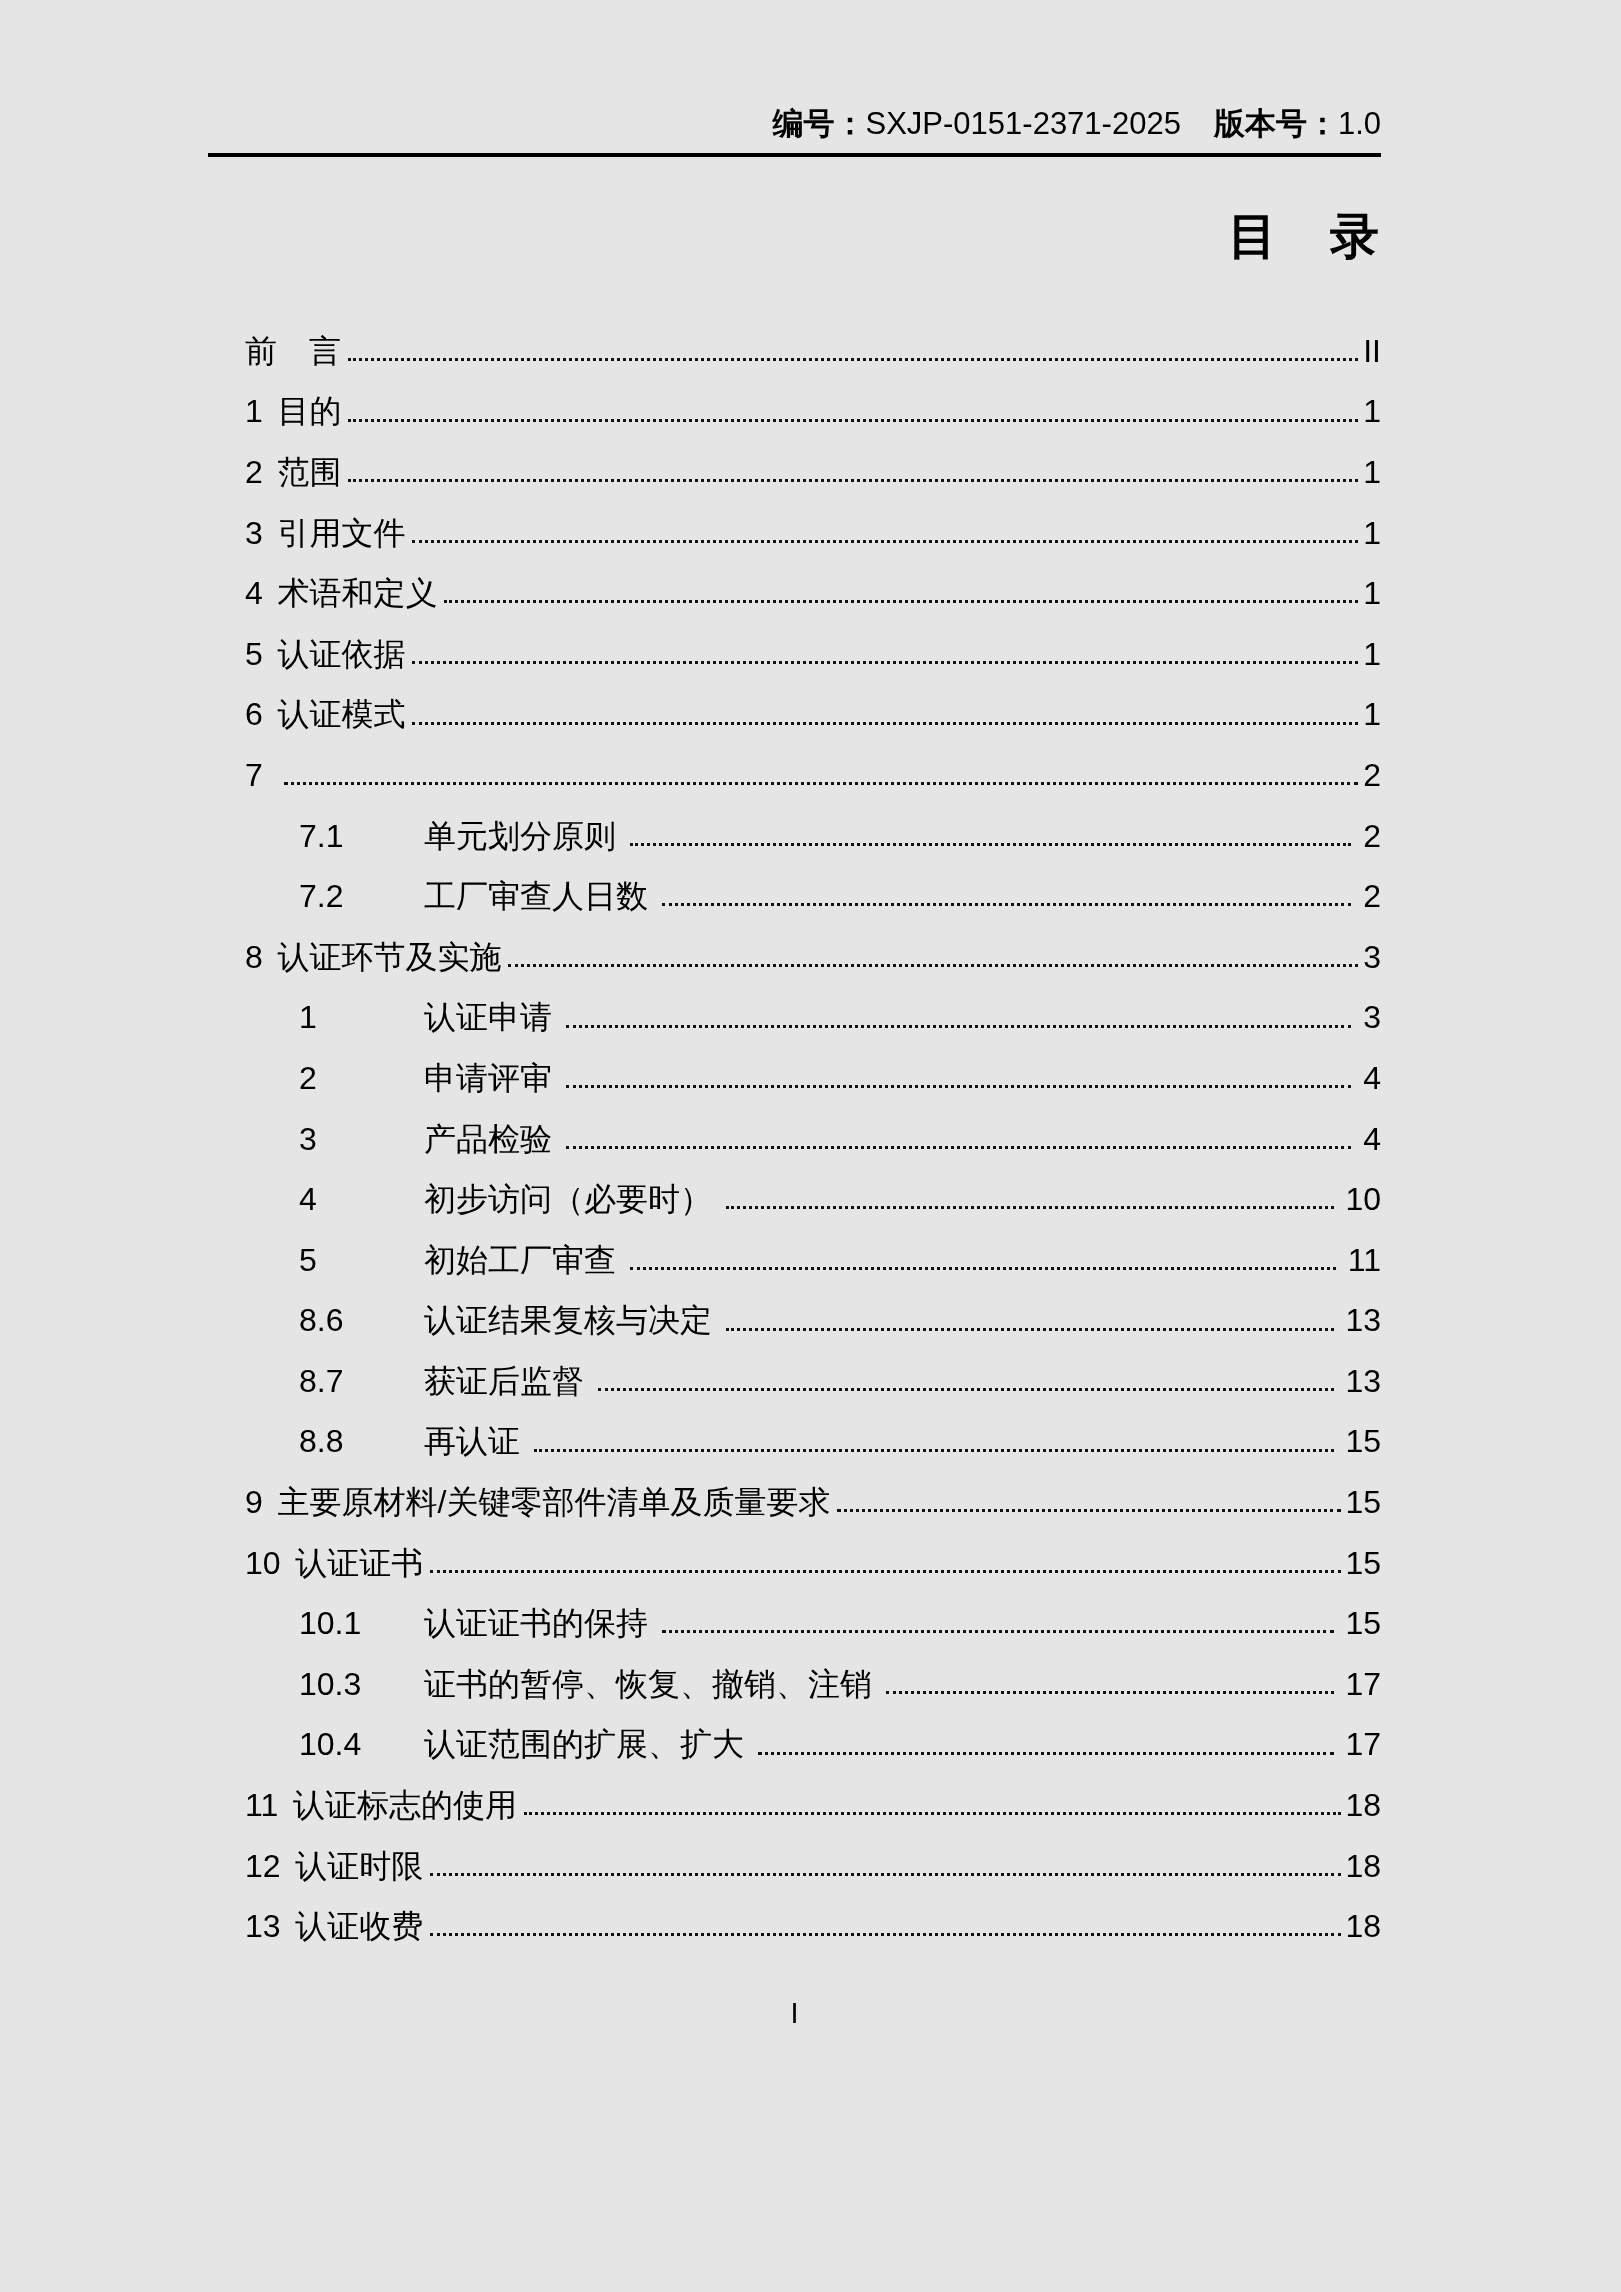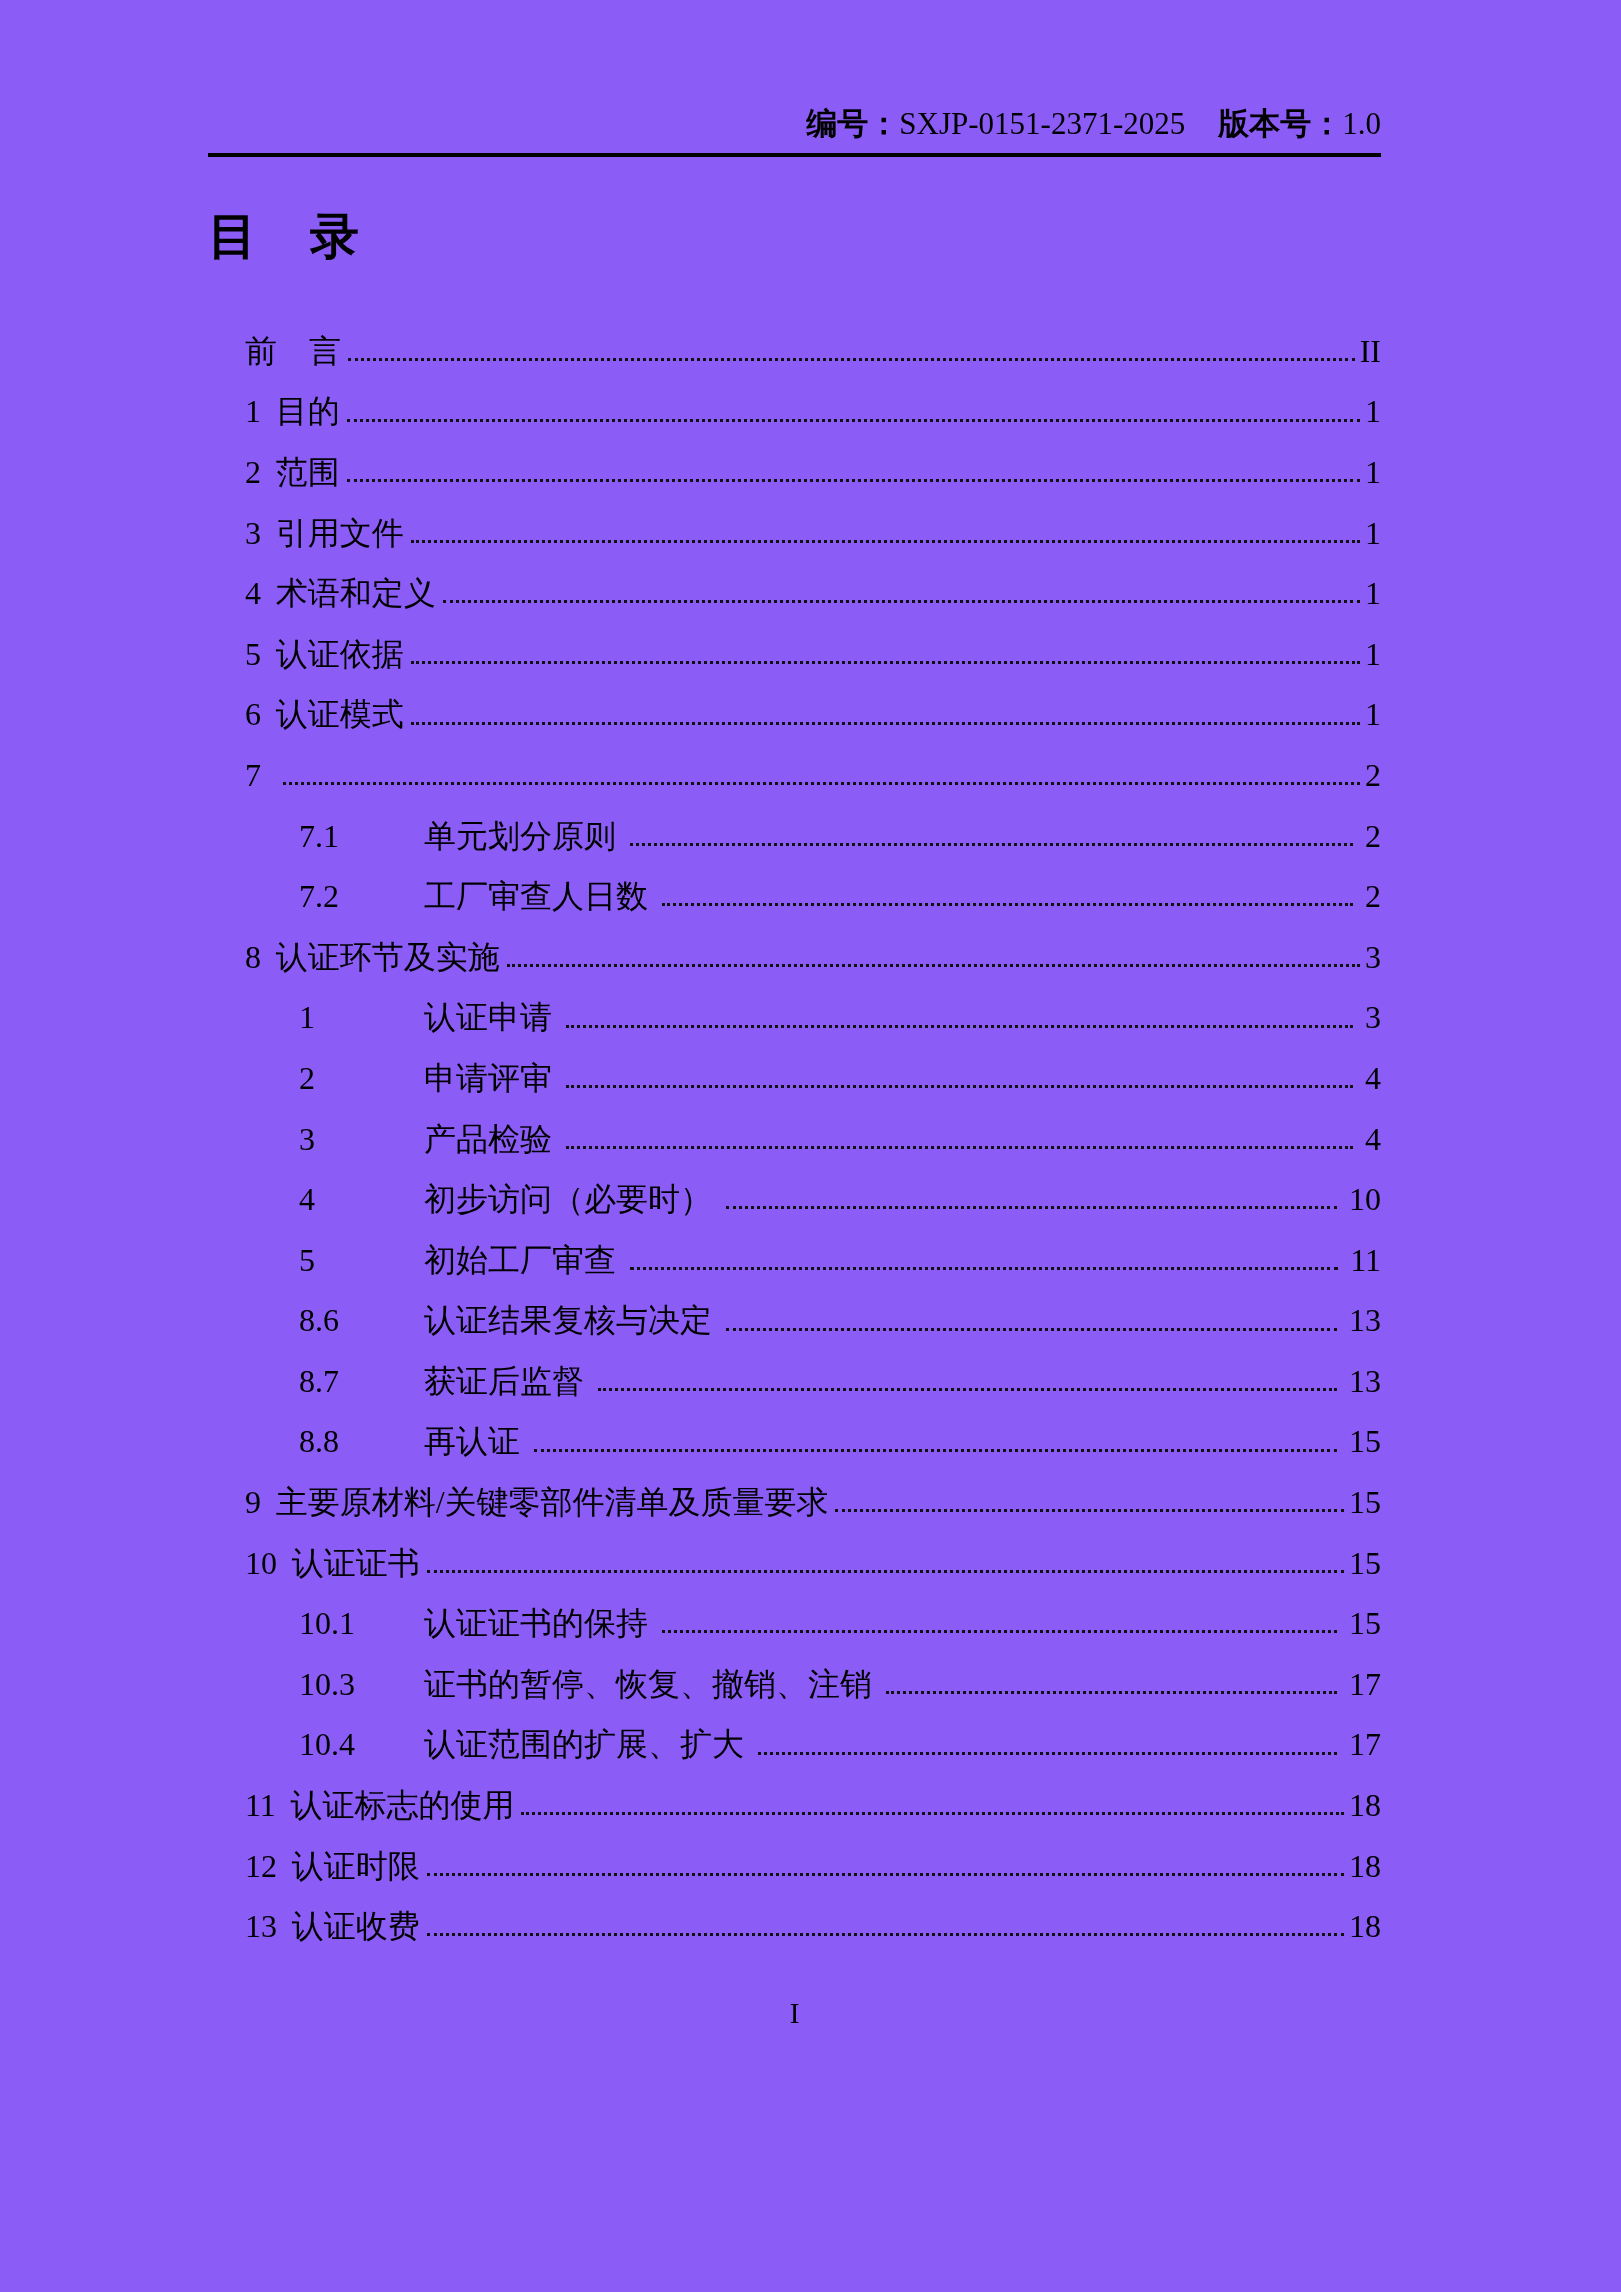--- a/index.html
+++ b/index.html
@@ -4,22 +4,22 @@
 <style>
   html, body {
     margin: 0;
     padding: 0;
     background: #ffffff;
   }
   .page {
     position: relative;
     width: 1621px;
     height: 2293px;
-    background: #8b5cf6;
-    font-family: Liberation Serif, serif;
+    background: #e5e5e5;
+    font-family: Liberation Sans, sans-serif;
     color: #000000;
     overflow: hidden;
     box-sizing: border-box;
   }
   .content {
     padding: 104px 240px 0 208px;
   }
   
   .doc-header {
     text-align: right;
@@ -27,21 +27,21 @@
     line-height: 39px;
     padding-bottom: 9.8px;
     border-bottom: 4.9px solid #000000;
     white-space: nowrap;
   }
   .doc-header .lbl { font-weight: bold; }
   .doc-header .gap { display: inline-block; width: 33px; }
   
   .toc-title {
     margin: 49px 0 65px 0;
-    text-align: left;
+    text-align: right;
     font-size: 49px;
     line-height: 61px;
     font-weight: bold;
     letter-spacing: 2px;
   }
   
   .toc-list { font-size: 32px; }
   .toc-row {
     display: flex;
     align-items: baseline;

